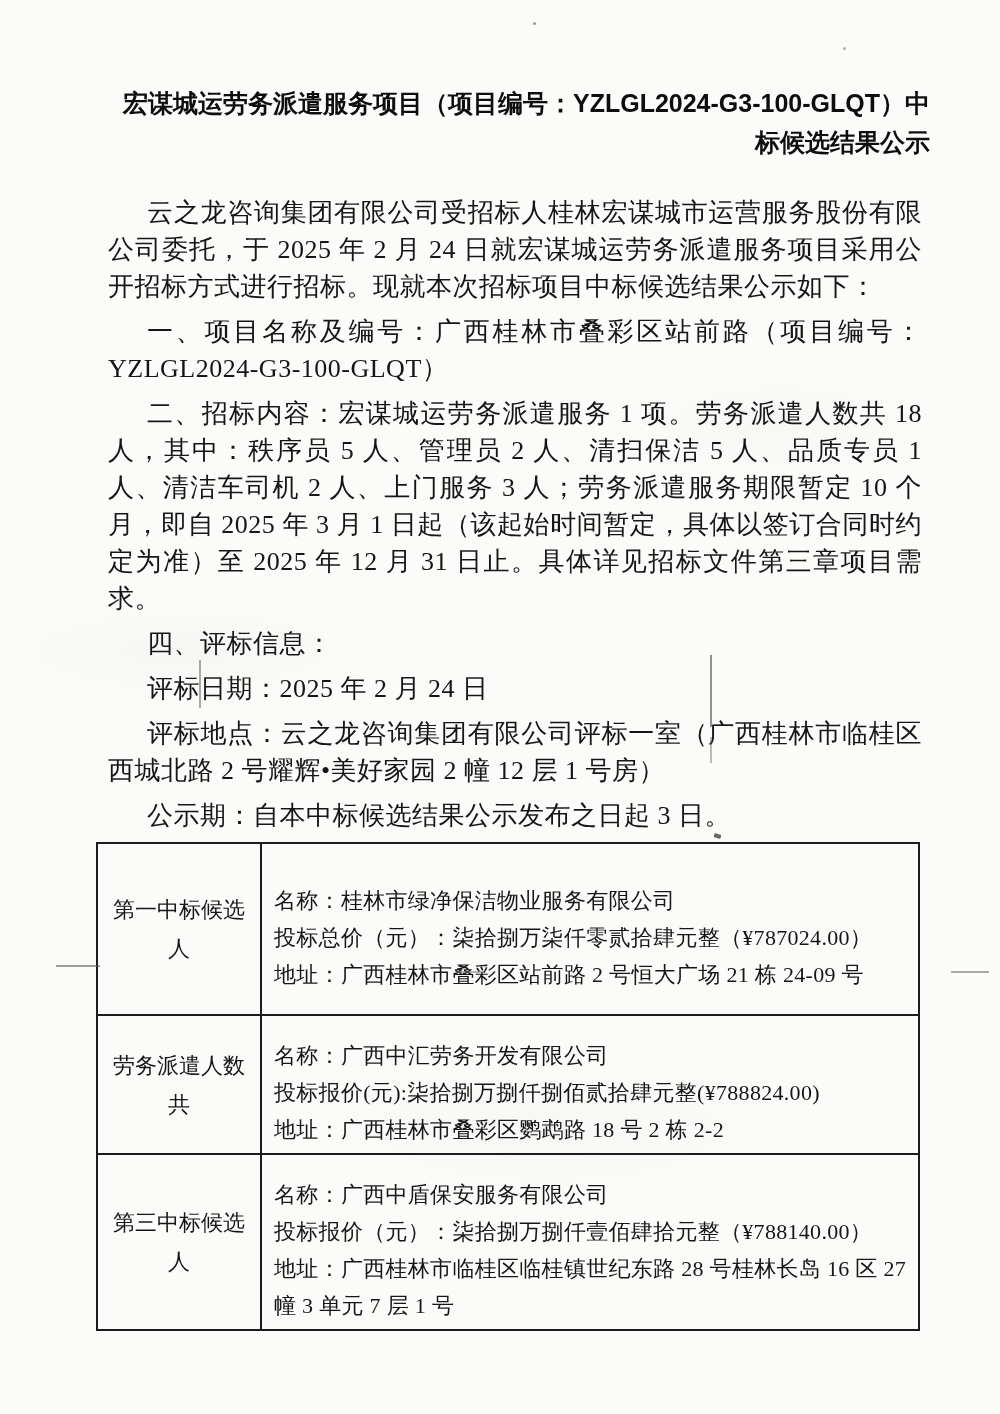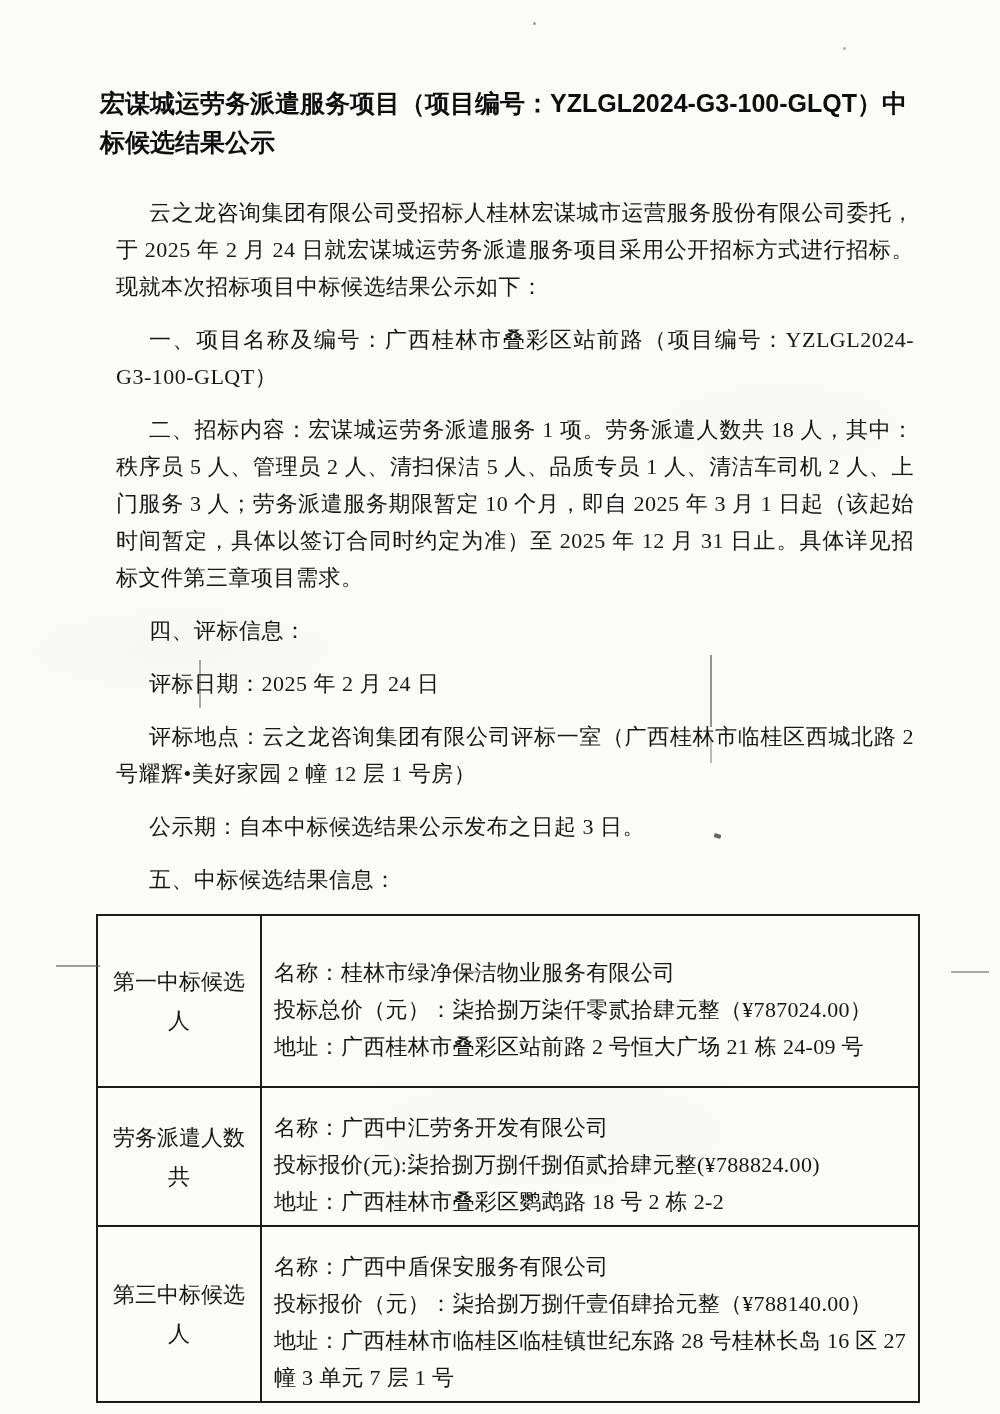--- a/index.html
+++ b/index.html
@@ -28,27 +28,27 @@
   .content{
     position:absolute;
     left:100px;top:84px;
     width:830px;
   }
   .title{
     font-family:"Liberation Sans","DejaVu Sans",sans-serif;
     font-weight:bold;
     font-size:25px;
     line-height:39px;
-    text-align:left;
+    text-align:right;
     color:#0e0e0e;
     margin:0 0 32px 0;
   }
   .body p{
-    margin:16px;
-    font-size:22px;
+    margin:8px;
+    font-size:26px;
     line-height:37px;
     text-align:justify;
     text-indent:1.5em;
     letter-spacing:0.5px;
   }
   p.no-just{text-align:left;}
   table.result{
     border-collapse:collapse;
     width:824px;
     margin:8px 0 0 -4px;
@@ -102,21 +102,20 @@
     </h1>
 
     <div class="body">
       <p>云之龙咨询集团有限公司受招标人桂林宏谋城市运营服务股份有限公司委托，于 2025 年 2 月 24 日就宏谋城运劳务派遣服务项目采用公开招标方式进行招标。现就本次招标项目中标候选结果公示如下：</p>
       <p>一、项目名称及编号：广西桂林市叠彩区站前路（项目编号：YZLGL2024-G3-100-GLQT）</p>
       <p>二、招标内容：宏谋城运劳务派遣服务 1 项。劳务派遣人数共 18 人，其中：秩序员 5 人、管理员 2 人、清扫保洁 5 人、品质专员 1 人、清洁车司机 2 人、上门服务 3 人；劳务派遣服务期限暂定 10 个月，即自 2025 年 3 月 1 日起（该起始时间暂定，具体以签订合同时约定为准）至 2025 年 12 月 31 日止。具体详见招标文件第三章项目需求。</p>
       <p class="no-just">四、评标信息：</p>
       <p class="no-just">评标日期：2025 年 2 月 24 日</p>
       <p>评标地点：云之龙咨询集团有限公司评标一室（广西桂林市临桂区西城北路 2 号耀辉•美好家园 2 幢 12 层 1 号房）</p>
       <p class="no-just">公示期：自本中标候选结果公示发布之日起 3 日。</p>
-      <p class="no-just">五、中标候选结果信息：</p>
 
       <table class="result">
         <tbody>
           <tr class="r1">
             <td class="cand-label">第一中标候选人</td>
             <td class="cand-info">
               <div class="fline">名称：桂林市绿净保洁物业服务有限公司</div>
               <div class="fline">投标总价（元）：柒拾捌万柒仟零贰拾肆元整（¥787024.00）</div>
               <div class="fline">地址：广西桂林市叠彩区站前路 2 号恒大广场 21 栋 24-09 号</div>
             </td>

